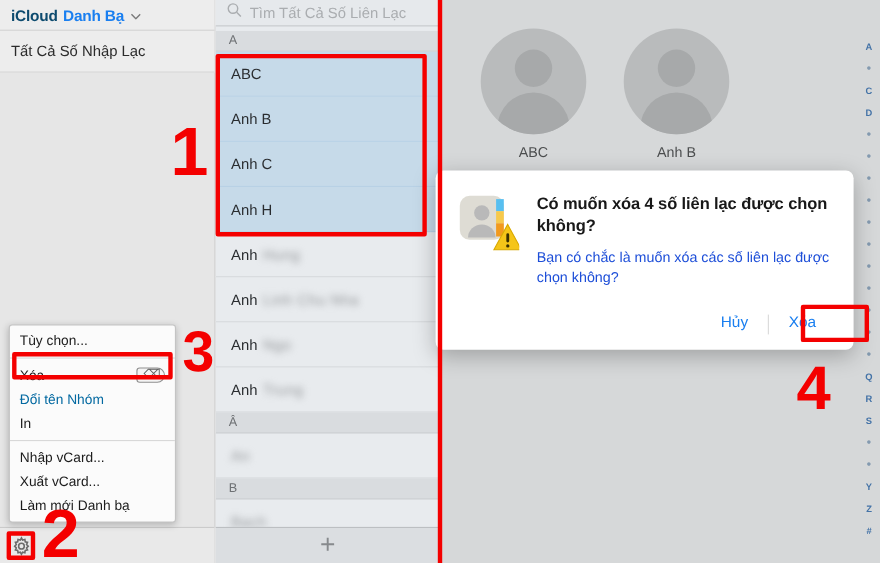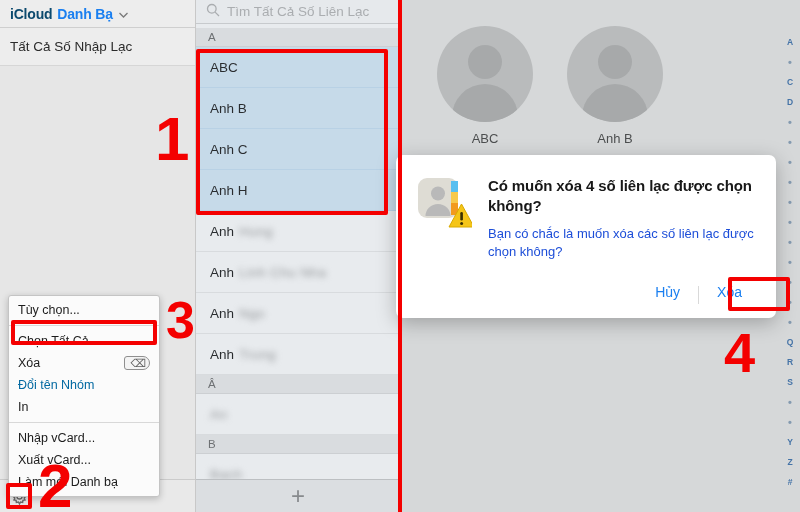--- a/index.html
+++ b/index.html
@@ -339,23 +339,20 @@
   </div>
 
   <div class="scrim-list"></div>
   <div class="scrim"></div>
 
   <div class="ctx-menu">
     <div class="ctx-item">
       <span>Tùy chọn...</span>
     </div>
     <div class="ctx-sep"></div>
-    <div class="ctx-item">
-      <span>Chọn Tất Cả</span>
-    </div>
     <div class="ctx-item">
       <span>Xóa</span>
       <span class="kbd-del">⌫</span>
     </div>
     <div class="ctx-item dim">
       <span>Đổi tên Nhóm</span>
     </div>
     <div class="ctx-item">
       <span>In</span>
     </div>

